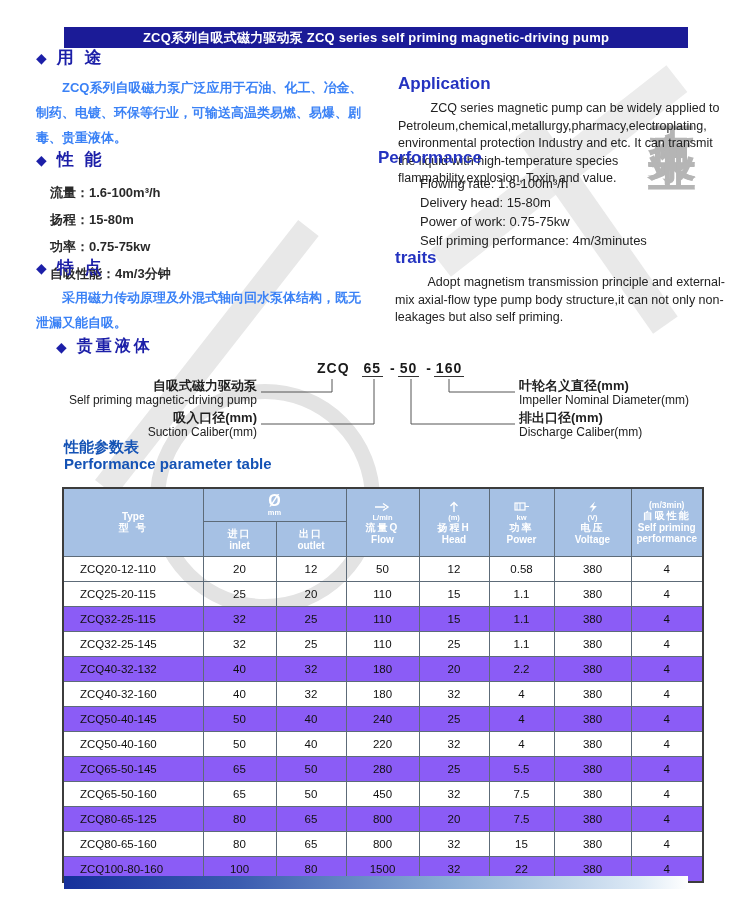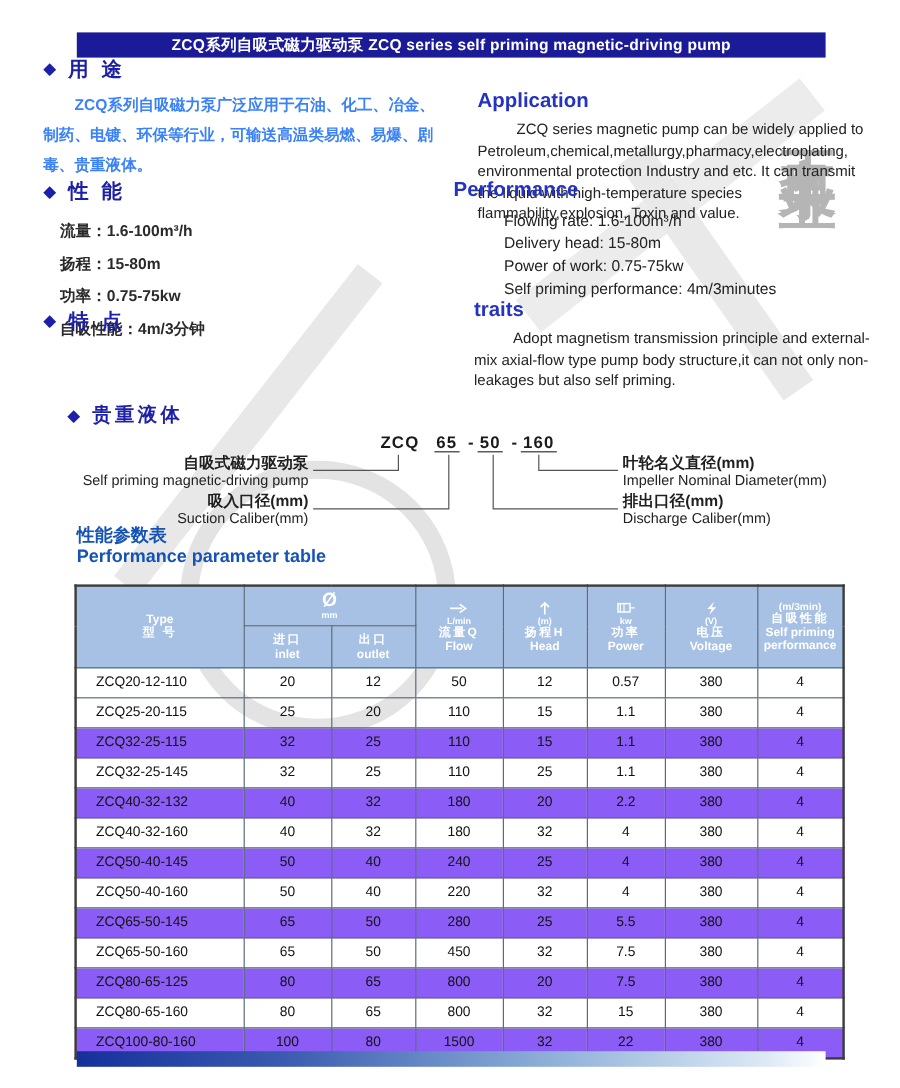--- a/index.html
+++ b/index.html
@@ -130,20 +130,21 @@
           <div>Power of work: 0.75-75kw</div>
           <div>Self priming performance: 4m/3minutes</div>
         </div>
     </div>
 
     <div class="sec" style="left:36px;top:256px;width:330px;">
       <div class="h-zh">
         <span class="diamond">◆</span>
         <span>特 点</span>
       </div>
+      <div class="p-zh">采用磁力传动原理及外混式轴向回水泵体结构，既无泄漏又能自吸。</div>
     </div>
 
     <div class="sec" style="left:378px;top:248px;width:332px;margin-left:17px;">
       <div class="h-en">traits</div>
       <div class="p-en">Adopt magnetism transmission principle and external-mix axial-flow type pump body structure,it can not only non-leakages but also self priming.</div>
     </div>
 
     <div class="model-heading h-zh" style="font-size:16px;">
       <span class="diamond">◆</span>
       <span>贵重液体</span>
@@ -263,21 +264,21 @@
           </th>
         </tr>
       </thead>
       <tbody>
           <tr>
             <td class="type-cell">ZCQ20-12-110</td>
             <td>20</td>
             <td>12</td>
             <td>50</td>
             <td>12</td>
-            <td>0.57</td>
+            <td>0.58</td>
             <td>380</td>
             <td>4</td>
           </tr>
           <tr>
             <td class="type-cell">ZCQ25-20-115</td>
             <td>25</td>
             <td>20</td>
             <td>110</td>
             <td>15</td>
             <td>1.1</td>

